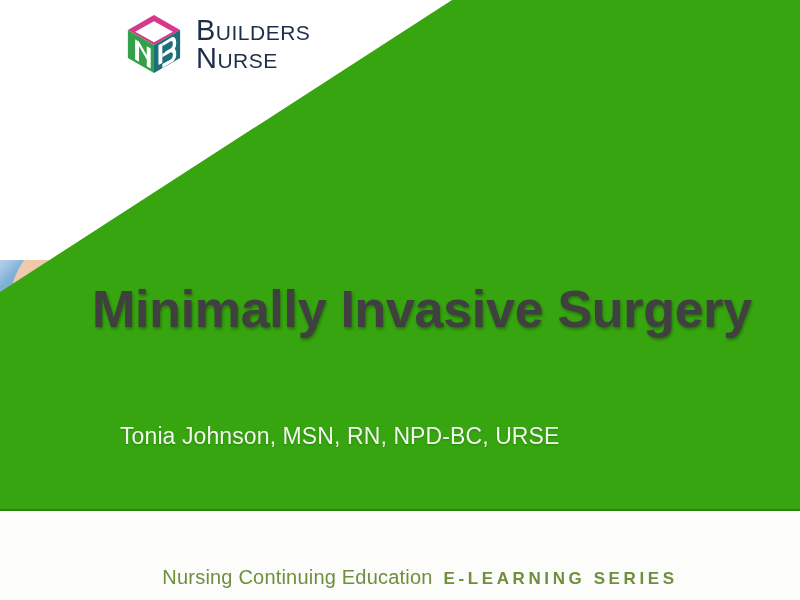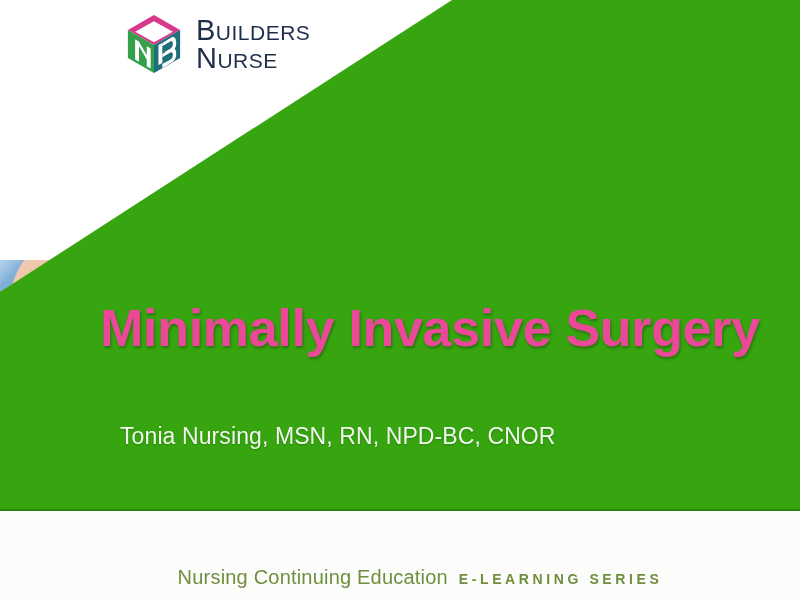--- a/index.html
+++ b/index.html
@@ -175,30 +175,29 @@
     font-size: 21px;
     font-weight: 400;
     font-family: "Liberation Sans", sans-serif;
     text-transform: uppercase;
   }
   .logo-word .cap { font-size: 29px; }
 
   
   .title {
     position: absolute;
-    left: 100px;
+    left: 92px;
     top: 279px;
     width: 660px;
-    color: #ec4899;
+    color: #404040;
     font-size: 52px;
     font-weight: bold;
     letter-spacing: -0.3px;
     text-shadow: 1px 2px 3px rgba(0,0,0,0.30);
     white-space: nowrap;
-    margin-top: 19px;
   }
 
   
   .presenter {
     position: absolute;
     left: 120px;
     top: 423px;
     color: #f2f8ee;
     font-size: 23px;
     font-weight: 400;
@@ -227,21 +226,21 @@
     transform: translateY(22px);
   }
   .footer-normal {
     color: #6f8e3e;
     font-size: 20px;
     font-weight: 400;
     letter-spacing: 0.2px;
   }
   .footer-bold {
     color: #6f8e3e;
-    font-size: 14px;
+    font-size: 17px;
     font-weight: bold;
     letter-spacing: 3.6px;
   }
 </style>
 </head>
 <body>
 
 <div id="slide">
 
   <div class="photo-layer">
@@ -294,21 +293,21 @@
       </g>
     </svg>
     <div class="logo-words">
       <span class="logo-word"><span class="cap">B</span><span>UILDERS</span></span>
       <span class="logo-word"><span class="cap">N</span><span>URSE</span></span>
     </div>
   </div>
 
   <div class="title">Minimally Invasive Surgery</div>
 
-  <div class="presenter">Tonia Nursing, MSN, RN, NPD-BC, CNOR</div>
+  <div class="presenter">Tonia Johnson, MSN, RN, NPD-BC, URSE</div>
 
   <div class="footer">
     <div class="footer-inner">
       <span class="footer-normal">Nursing Continuing Education</span>
       <span class="footer-bold">E-LEARNING SERIES</span>
     </div>
   </div>
 
 </div>
 

